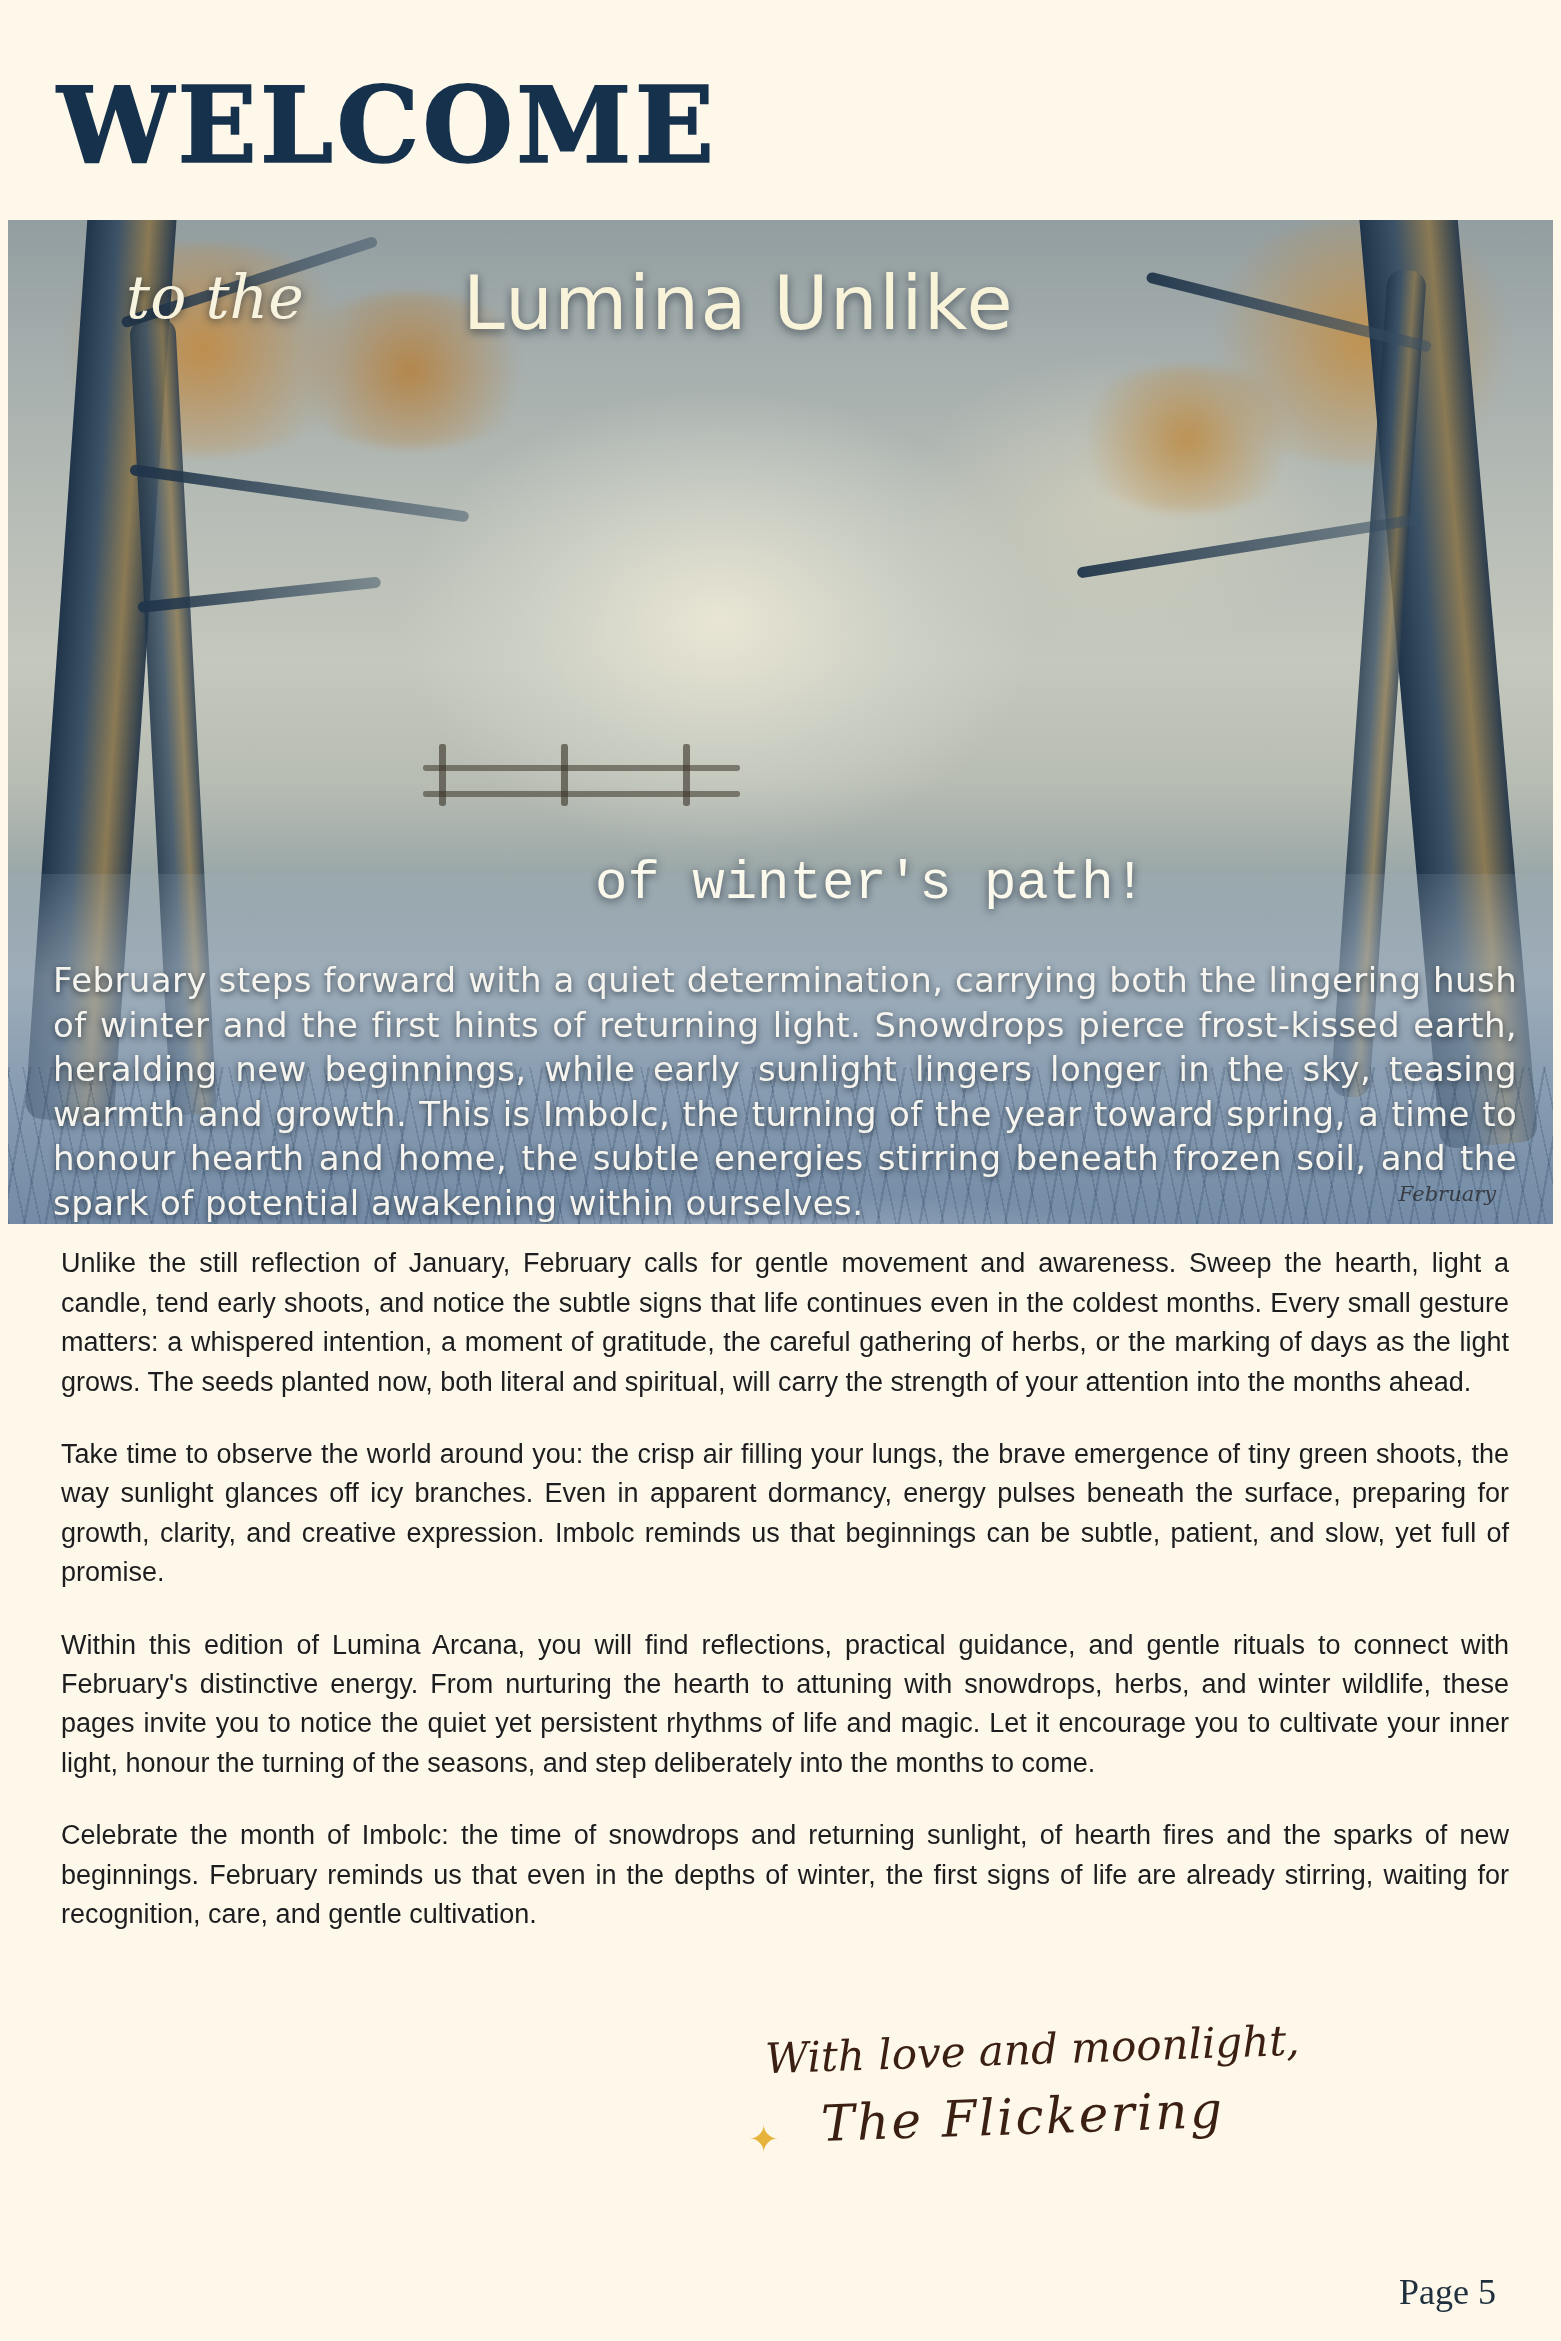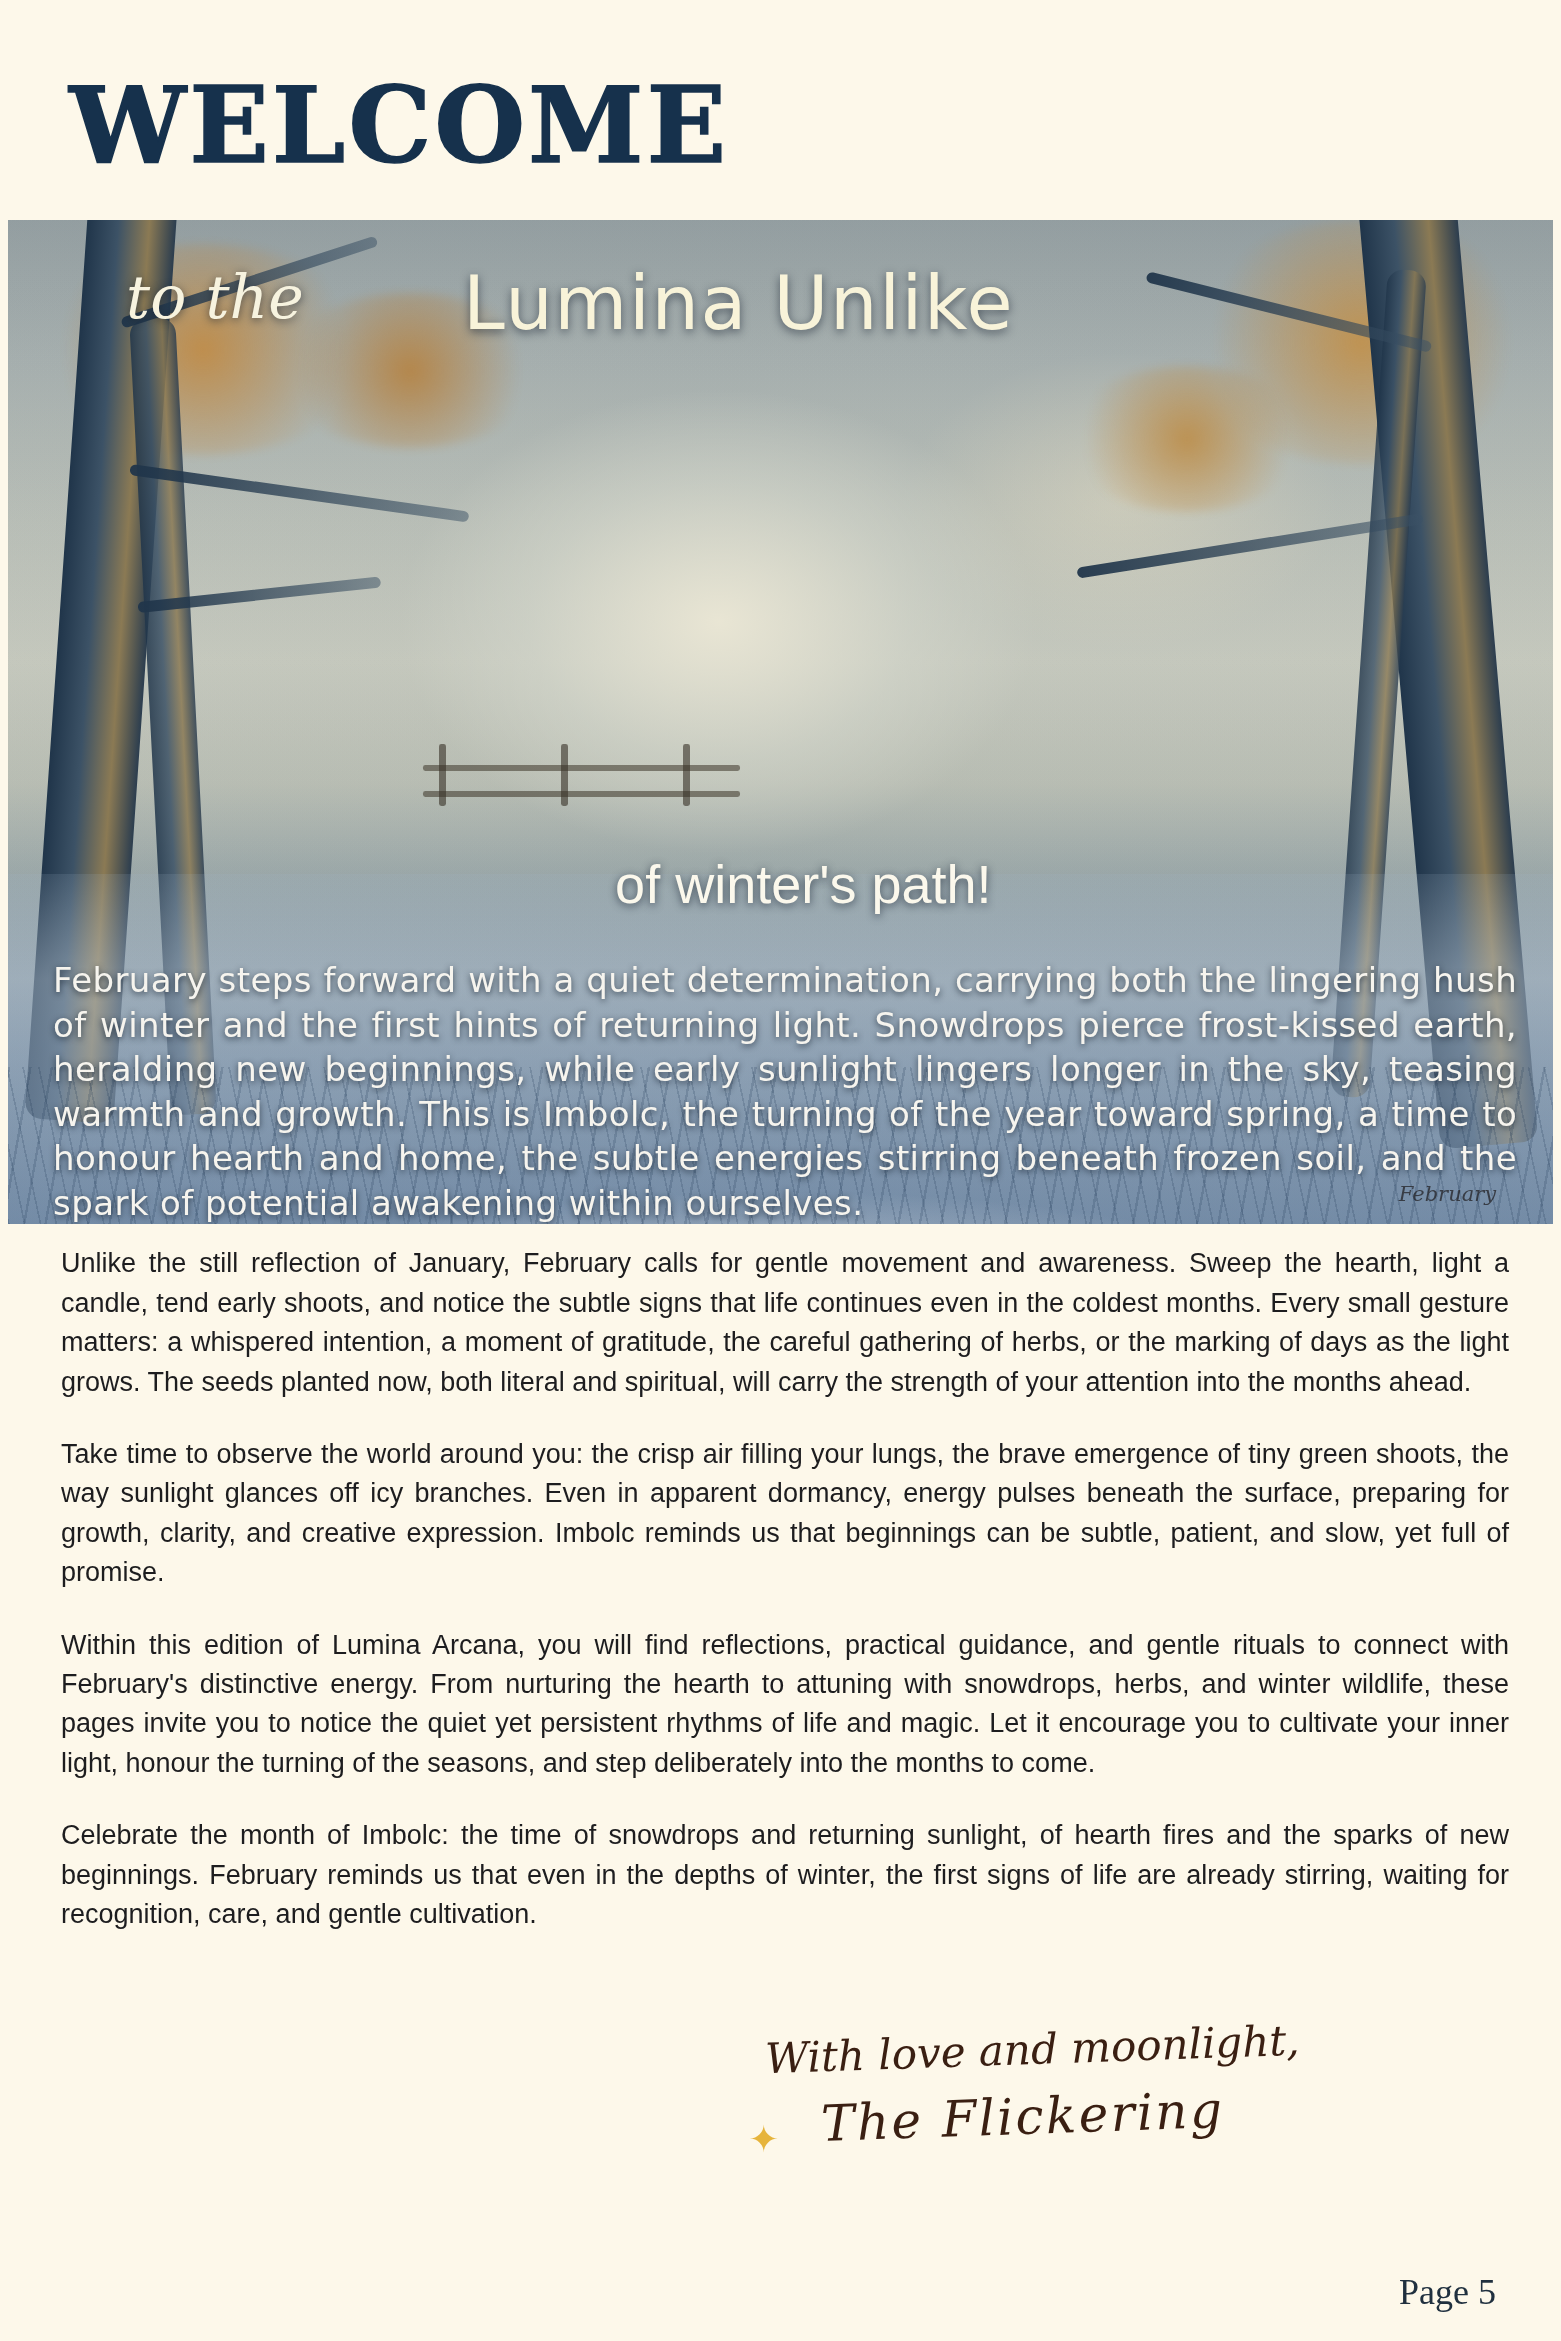--- a/index.html
+++ b/index.html
@@ -34,21 +34,20 @@
   .welcome-title {
     position: absolute;
     left: 41px;
     top: 28.5px;
     font-family: "DejaVu Serif", serif;
     font-size: 104px;
     line-height: 1;
     letter-spacing: 3.3px;
     font-weight: 700;
     color: #16314c;
-    margin-left: 12px;
     -webkit-text-stroke: 1.6px #16314c;
   }
 
   
   .hero {
     position: absolute;
     left: 8.1px;
     top: 220px;
     width: 1545px;
     height: 1004px;
@@ -179,25 +178,24 @@
     top: 549px;
     font-family: "DejaVu Serif", serif;
     font-size: 54px;
     color: #fbf8ec;
     text-shadow: 0 2.4px 8.1px rgba(20,30,45,.7);
   }
   .greeting-2 {
     position: absolute;
     left: 587px;
     top: 633px;
-    font-family: Liberation Sans, sans-serif;
+    font-family: Liberation Mono, monospace;
     font-size: 54px;
     color: #fbf8ec;
     text-shadow: 0 2.4px 8.1px rgba(20,30,45,.7);
-    margin-left: 20px;
   }
   .hero-paragraph {
     position: absolute;
     left: 45px;
     top: 738px;
     width: 1464px;
     font-family: "DejaVu Sans", sans-serif;
     font-size: 34px;
     line-height: 1.31;
     color: #f6f4ee;

